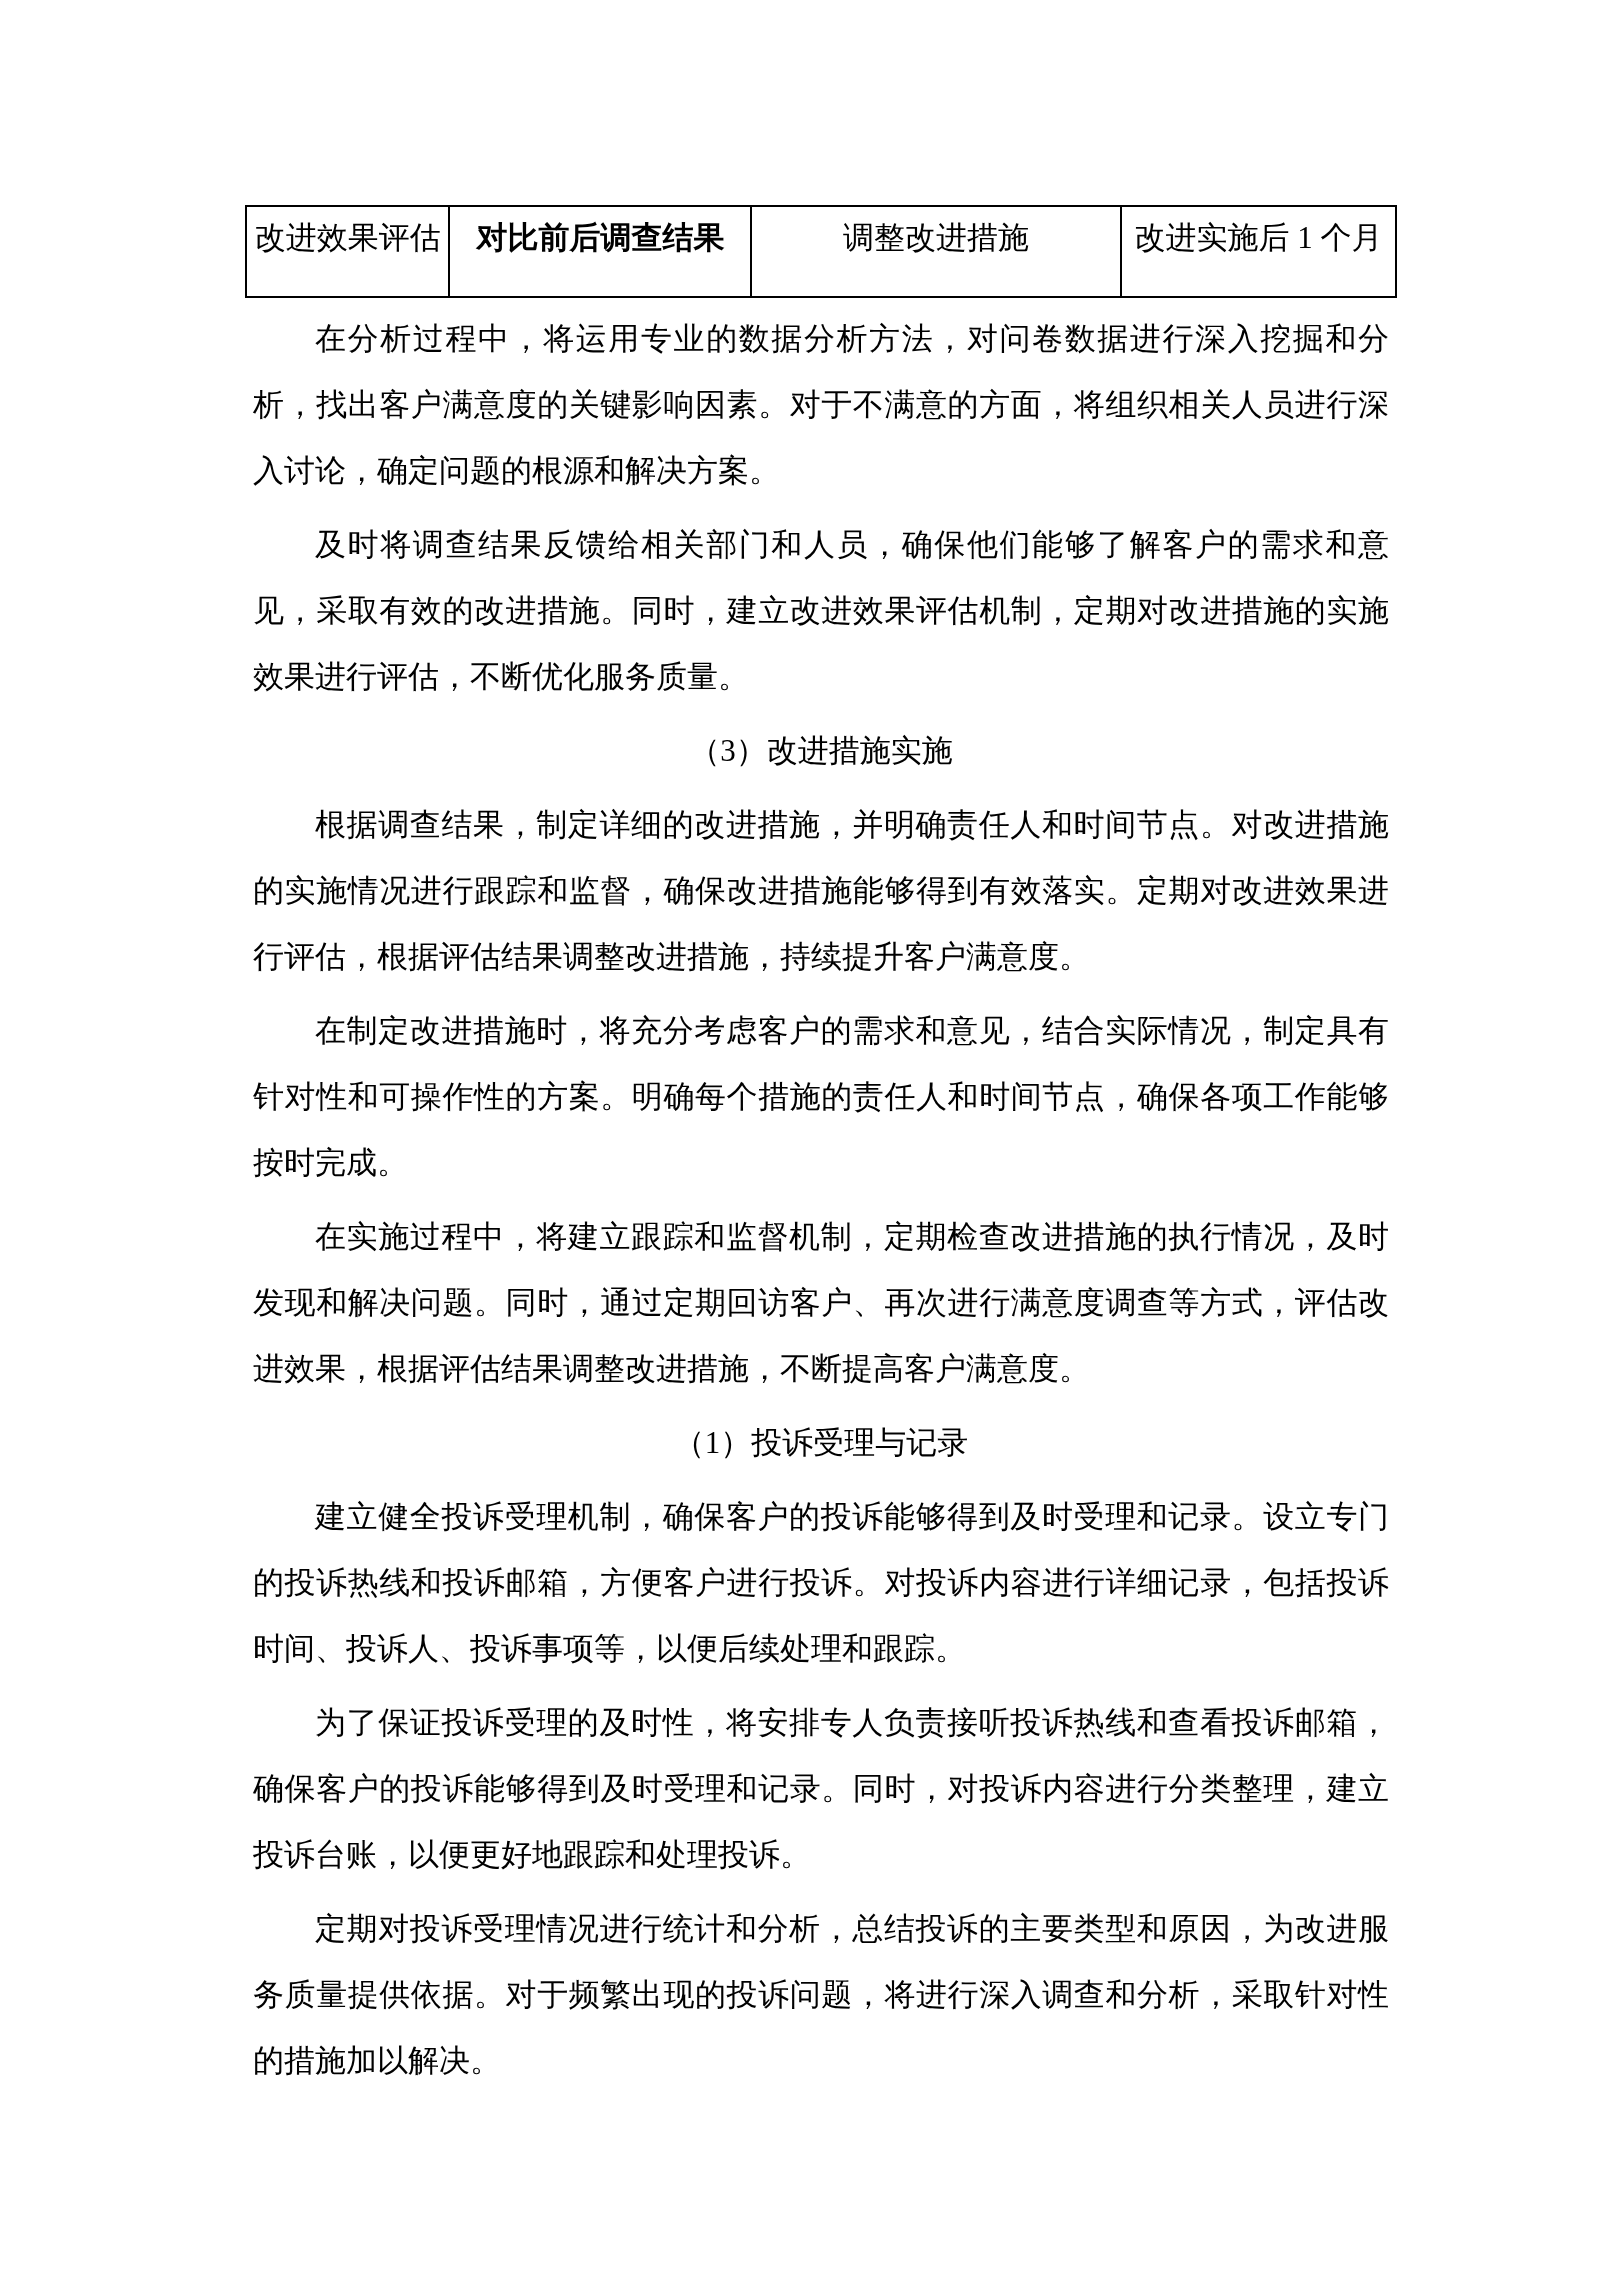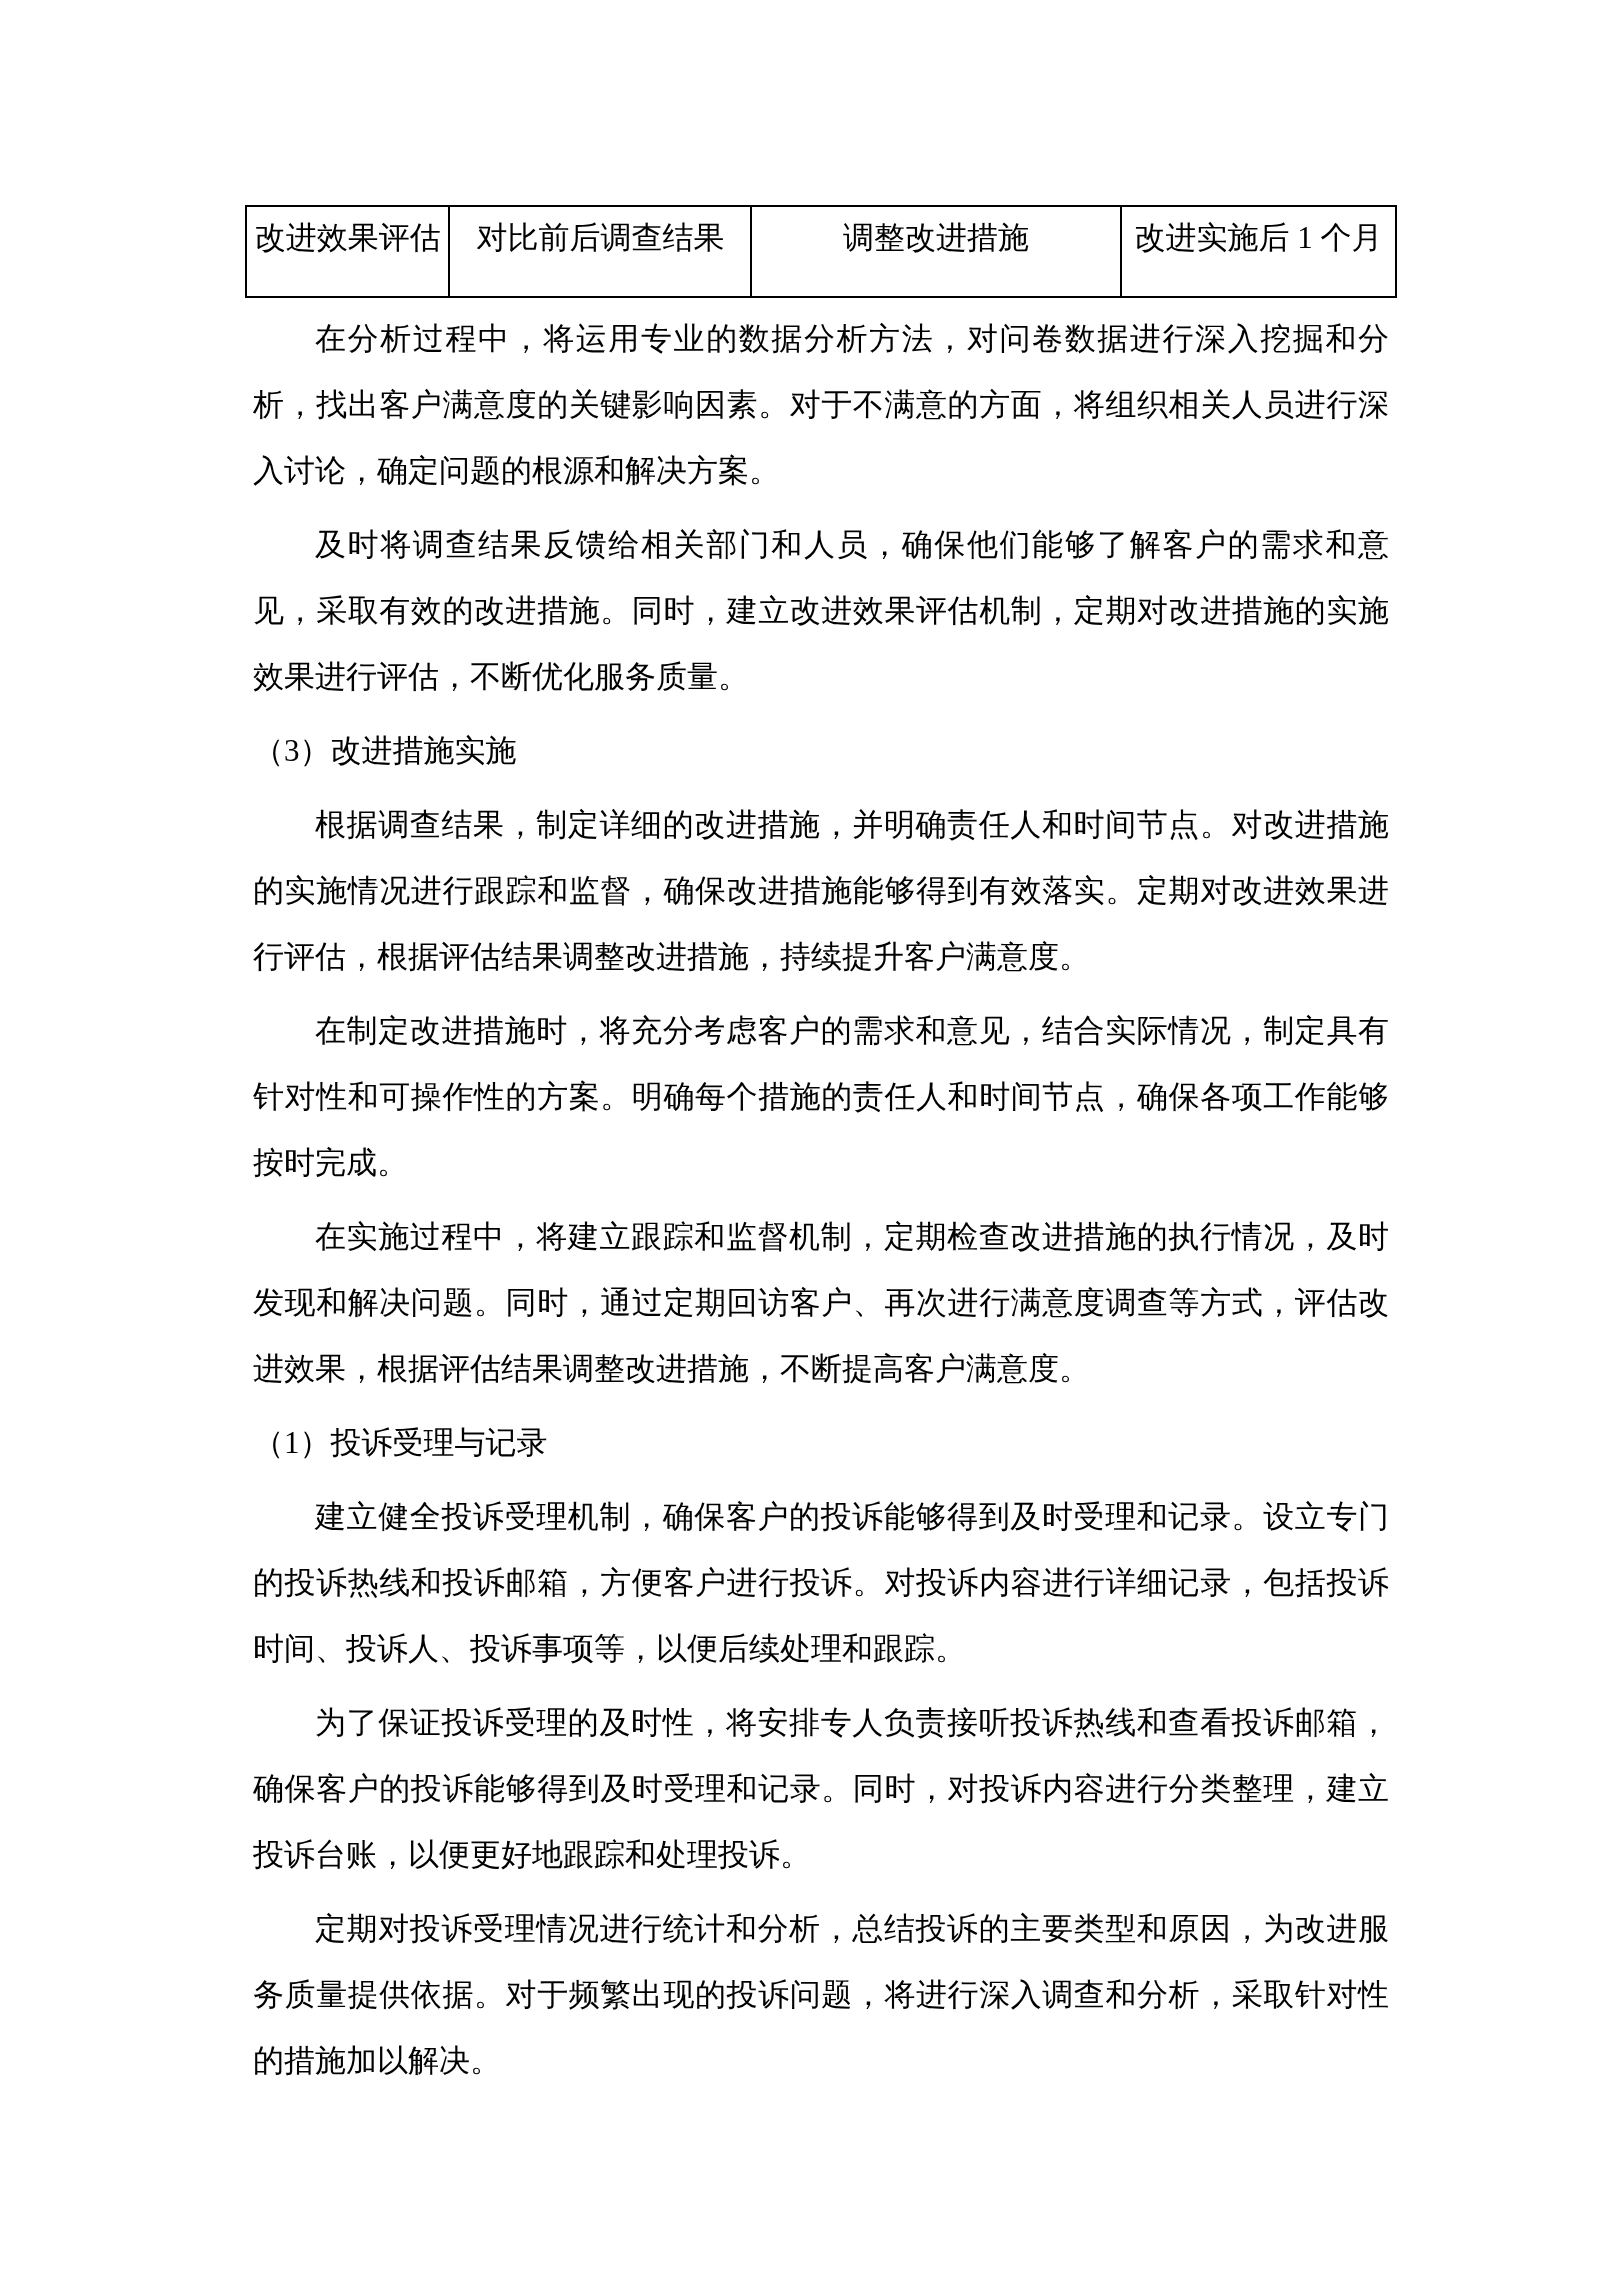--- a/index.html
+++ b/index.html
@@ -30,37 +30,37 @@
     height: 75px;
     vertical-align: top;
     padding: 14.4px 2.6px 0 2.6px;
     text-align: center;
     font-size: 31px;
     line-height: 1.1;
     overflow: hidden;
     white-space: nowrap;
   }
   .col1 { width: 17.5%; }
-  .col2 { width: 26.3%; }
+  .col2 { width: 26.3%; font-weight: bold; }
   .col3 { width: 32.3%; margin-left: 24px; }
   .col4 { width: 23.9%; }
   .body-text p {
     margin: 8px;
     font-size: 31px;
     line-height: 66px;
     text-align: justify;
     text-justify: inter-ideograph;
     word-break: break-all;
   }
   .body-text p.para {
     text-indent: 2em;
   }
   .body-text p.heading {
     text-indent: 0;
-    text-align: left;
+    text-align: center;
   }
 </style>
 </head>
 <body>
 
 <div class="page-content">
 
   <table class="doc-table">
     <tbody>
       <tr>

